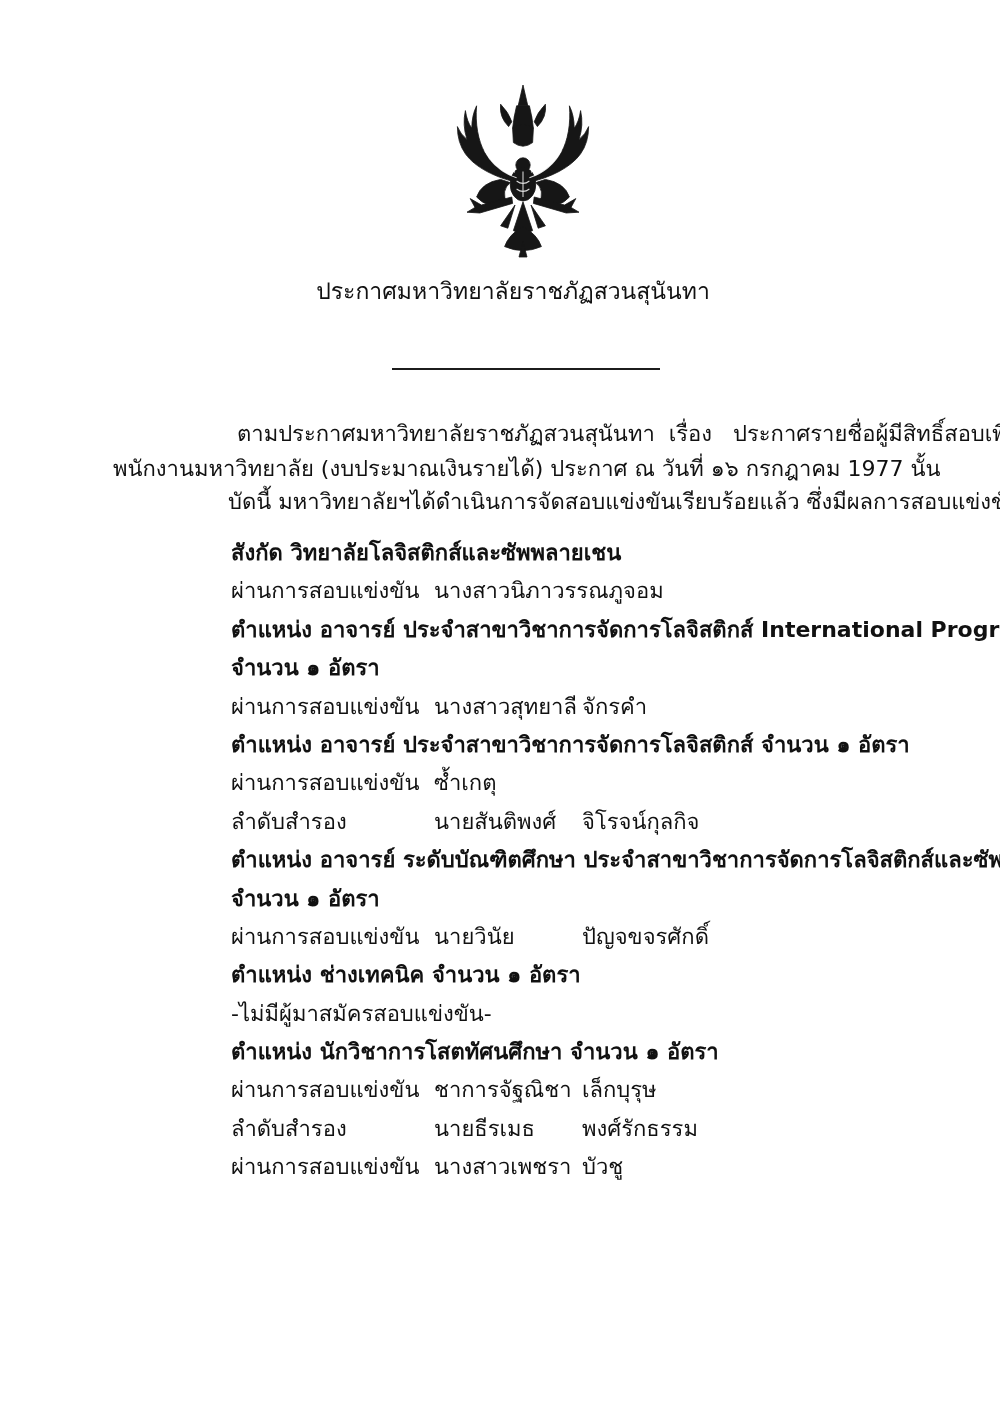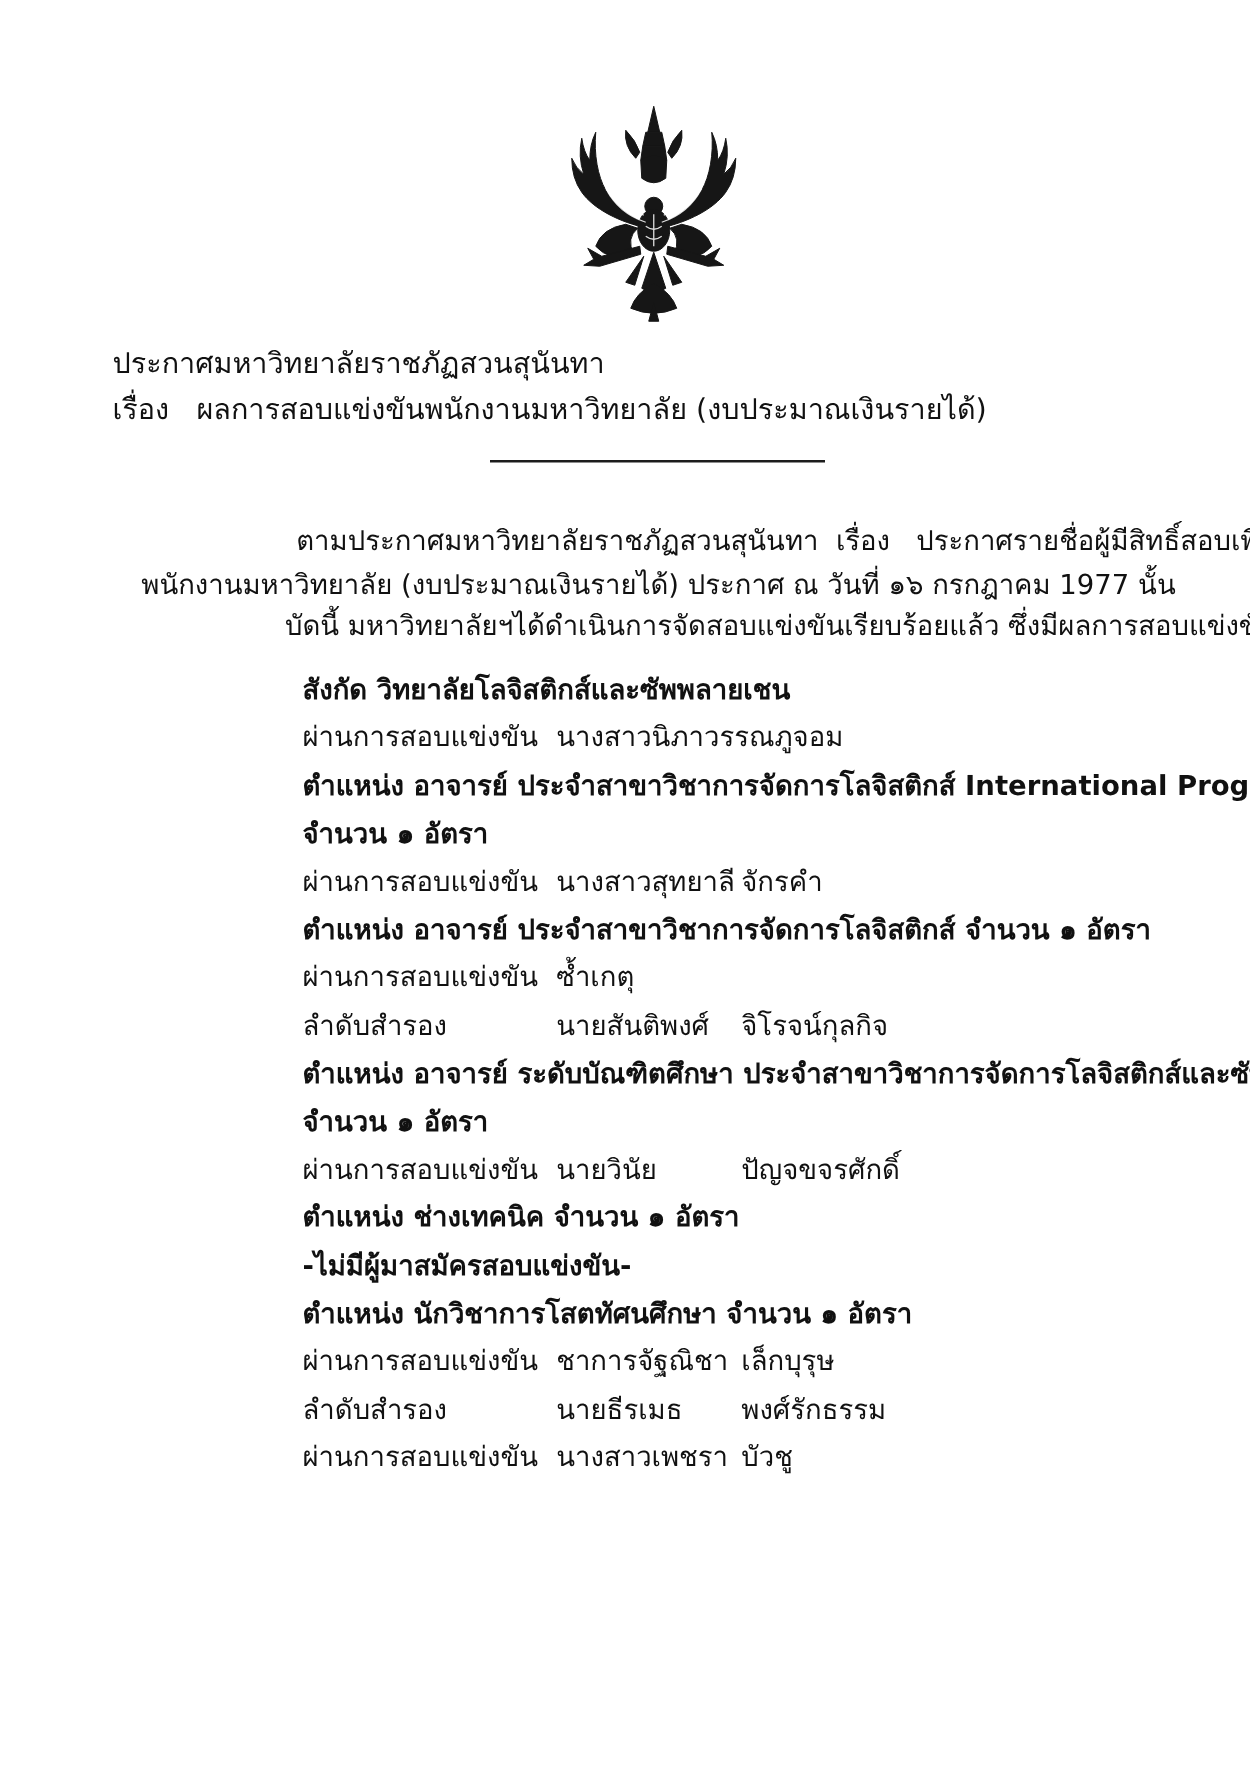--- a/index.html
+++ b/index.html
@@ -7,31 +7,31 @@
     position:relative;
     width:1000px;height:1415px;
     margin:0 auto;
     background:#ffffff;
     font-family:"DejaVu Sans","Liberation Sans",sans-serif;
     color:#111111;
     overflow:hidden;
   }
   .t{position:absolute;white-space:pre;font-size:22px;line-height:34px;color:#111;}
   .emblem{position:absolute;top:84px;left:443px;width:160px;height:178px;}
-  .title-line{left:90px;width:868px;font-size:23px;}
+  .title-line{left:79px;width:868px;text-align:center;font-size:23px;}
   .title-1{top:274px;}
   .title-2{top:311px;}
   .rule{position:absolute;top:368px;left:392px;width:268px;height:2px;background:#1c1c1c;}
   .p1{top:417px;left:237px;}
   .p2{top:452px;left:113px;}
   .p3{top:485px;left:228px;}
-  #sections{position:absolute;top:536px;left:242px;width:723px;}
+  #sections{position:absolute;top:536px;left:231px;width:723px;}
   .row{height:38.4px;line-height:34px;font-size:22px;white-space:pre;display:flex;align-items:flex-start;}
   .row.header{font-weight:bold;display:block;}
-  .row.note{display:block;font-weight:bold;}
+  .row.note{display:block;}
   .c-label{display:inline-block;min-width:203px;}
   .c-name{display:inline-block;min-width:148px;}
   .c-surname{display:inline-block;}
 </style>
 </head>
 <body>
 
 <div class="page">
 
   <div class="emblem">
@@ -72,21 +72,20 @@
         <path d="M92 116 C74 110 60 98 52 82"></path>
         <path d="M90 109 C76 102 66 91 60 77"></path>
         <path d="M100 108 v32"></path>
         <path d="M92 120 q8 6 16 0"></path>
         <path d="M92 130 q8 6 16 0"></path>
       </g>
     </svg>
   </div>
 
   <div class="t title-line title-1">ประกาศมหาวิทยาลัยราชภัฏสวนสุนันทา</div>
-  <div class="t title-line title-2">เรื่อง   ผลการสอบแข่งขันพนักงานมหาวิทยาลัย (งบประมาณเงินรายได้)</div>
 
   <div class="rule"></div>
 
   <div class="t p1">ตามประกาศมหาวิทยาลัยราชภัฏสวนสุนันทา  เรื่อง   ประกาศรายชื่อผู้มีสิทธิ์สอบเพื่อบรรจุเป็น</div>
   <div class="t p2">พนักงานมหาวิทยาลัย (งบประมาณเงินรายได้) ประกาศ ณ วันที่ ๑๖ กรกฎาคม 1977 นั้น</div>
   <div class="t p3">บัดนี้ มหาวิทยาลัยฯได้ดำเนินการจัดสอบแข่งขันเรียบร้อยแล้ว ซึ่งมีผลการสอบแข่งขัน คือ</div>
 
   <div id="sections">
       <div class="row header">สังกัด วิทยาลัยโลจิสติกส์และซัพพลายเชน</div>
       <div class="row result"><span class="c-label">ผ่านการสอบแข่งขัน</span><span class="c-name">นางสาวนิภาวรรณ</span><span class="c-surname">ภูจอม</span></div>

